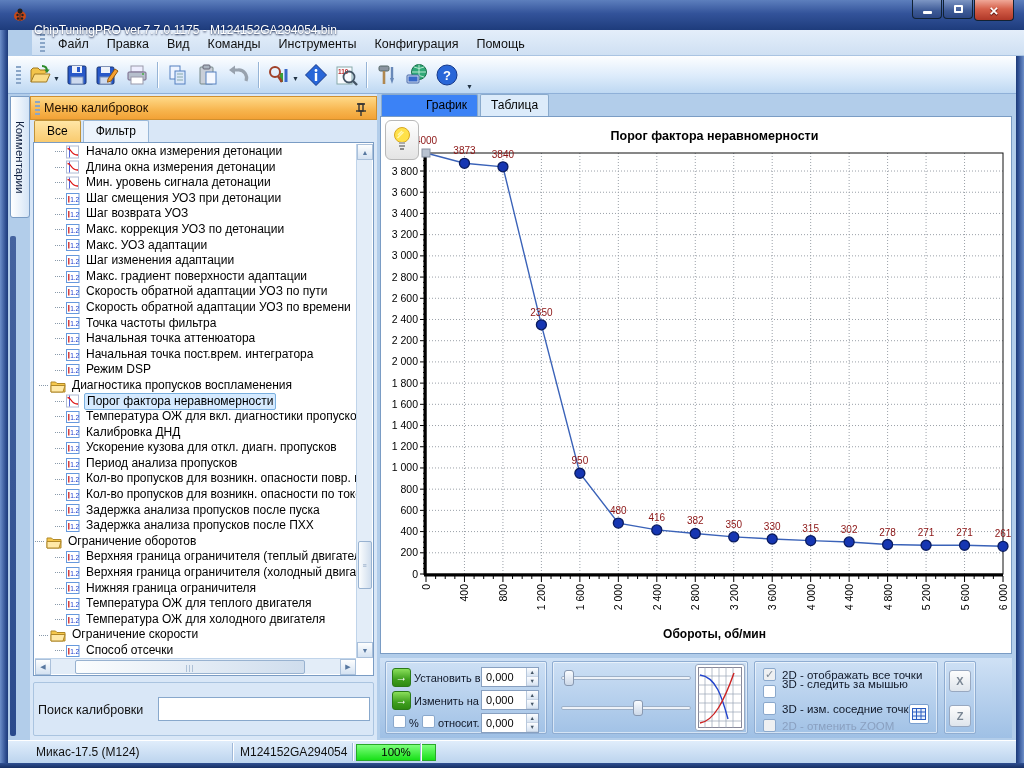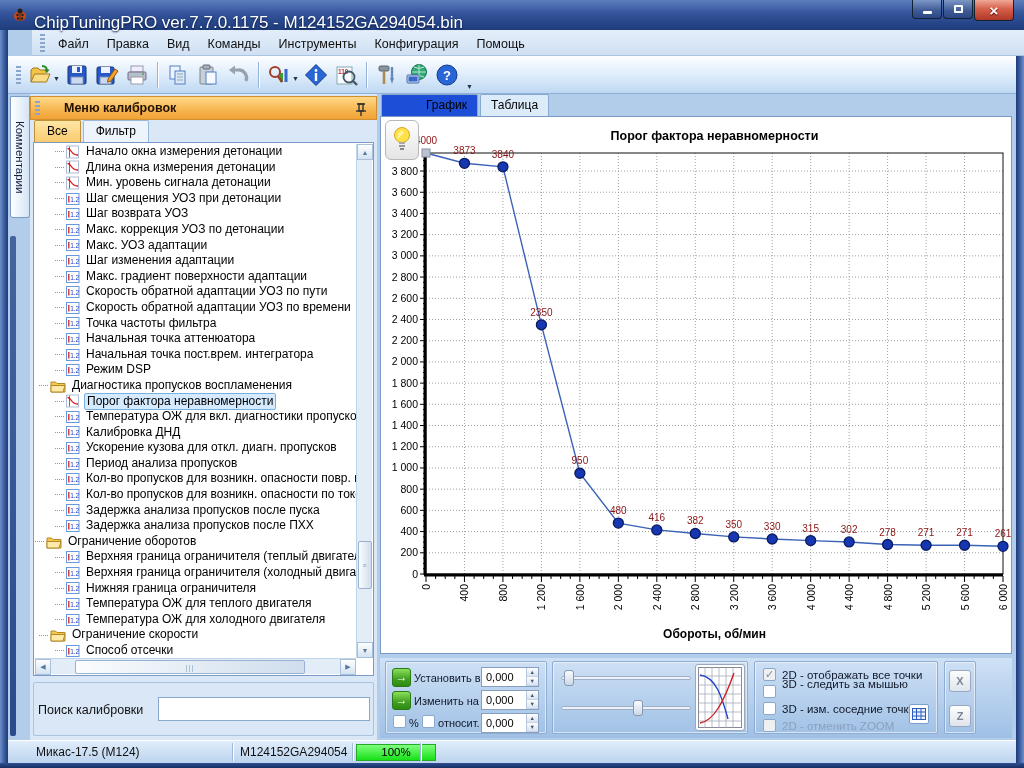--- a/index.html
+++ b/index.html
@@ -6,21 +6,21 @@
   *{box-sizing:border-box;}
   .window{position:relative;width:1024px;height:768px;font-family:"Liberation Sans",sans-serif;
     background:#b2cdea;overflow:hidden;user-select:none;}
   
   .frame-left,.frame-right{position:absolute;top:0;width:8px;height:768px;
     background:linear-gradient(90deg,#6d8fc9,#2f4f92 70%,#1d3a78);z-index:0;}
   .frame-left{left:0;} .frame-right{right:0;background:linear-gradient(270deg,#6d8fc9,#2f4f92 70%,#1d3a78);}
   .frame-bottom{position:absolute;left:0;bottom:0;width:1024px;height:5px;background:linear-gradient(#2f4f92,#162f63);z-index:5;}
   .titlebar{position:absolute;left:0;top:0;width:1024px;height:30px;
     background:linear-gradient(180deg,#5d7fbd 0%,#33539a 45%,#1e3c7c 100%);z-index:4;}
-  .titlebar .app-title{position:absolute;left:34px;top:13px;color:#fff;font-size:17px;text-shadow:0 1px 2px #00123a;}
+  .titlebar .app-title{position:absolute;left:34px;top:23px;color:#fff;font-size:12px;text-shadow:0 1px 2px #00123a;}
   .app-icon{position:absolute;left:12px;top:7px;width:16px;height:16px;}
   .winbtns{position:absolute;right:10px;top:0;display:flex;}
   .winbtn{width:30px;height:19px;border:1px solid #123;border-top:none;background:linear-gradient(#7d96c4,#3d5a96 60%,#2c4784);
     display:flex;align-items:center;justify-content:center;border-radius:0 0 4px 4px;margin-left:1px;}
   .winbtn.close{width:40px;height:21px;background:linear-gradient(#f0a898,#d5604a 45%,#b03828);}
   .glyph-min{width:9px;height:3px;background:#fff;border-radius:1px;margin-top:6px;}
   .glyph-max{width:9px;height:8px;border:2px solid #fff;border-radius:1px;}
   .glyph-close{color:#fff;font-size:15px;font-weight:bold;line-height:1;text-shadow:0 1px 1px #400;}
   
   .menubar{position:absolute;left:8px;top:30px;width:1008px;height:26px;background:linear-gradient(#e4eefa,#cfe0f3);
@@ -38,21 +38,21 @@
   .vtab{position:absolute;left:10px;top:96px;width:20px;height:122px;background:linear-gradient(90deg,#ffffff,#d4e4f6);
     border:1px solid #7a9cc4;border-radius:0 0 3px 3px;writing-mode:vertical-rl;font-size:11.5px;color:#102040;
     display:flex;align-items:center;justify-content:center;z-index:2;}
   .vstrip{position:absolute;left:10px;top:236px;width:6px;height:500px;border-radius:2px;
     background:linear-gradient(180deg,#45639f,#2a4a8c);z-index:1;}
   
   .cal-panel{position:absolute;left:30px;top:94px;width:347px;height:646px;background:#d9e7f7;z-index:2;}
   .cal-header{position:absolute;left:0;top:2px;width:347px;height:24px;
     background:linear-gradient(180deg,#ffd988 0%,#f7b54e 60%,#f2a236 100%);border:1px solid #d08f2e;
     display:flex;align-items:center;}
-  .cal-header .title{font-weight:bold;font-size:12.5px;color:#201000;margin-left:20px;}
+  .cal-header .title{font-weight:normal;font-size:12.5px;color:#201000;margin-left:0;}
   .pin{position:absolute;right:8px;top:4px;width:14px;height:16px;}
   .cal-tabs{position:absolute;left:4px;top:26px;height:33px;display:flex;}
   .cal-tab{padding:3px 12px;font-size:12px;border:1px solid #9ab8d8;border-bottom:none;background:#edf4fc;margin-right:2px;border-radius:2px 2px 0 0;}
   .cal-tab.active{background:linear-gradient(#ffe6a6,#f6bc52);border-color:#c09238;}
   .tree-frame{position:absolute;left:3px;top:48px;width:341px;height:534px;background:#fff;border:1px solid #7a9cc4;overflow:hidden;text-align:center;}
   .tree-rows{position:absolute;left:1px;top:1px;right:17px;bottom:17px;overflow:hidden;}
   .trow{height:15.6px;line-height:15.6px;font-size:12px;white-space:nowrap;display:flex;align-items:center;color:#000;}
   .trow .stub{display:inline-block;width:9px;border-top:1px dotted #8899aa;margin-right:2px;flex:none;}
   .trow svg{flex:none;margin-right:4px;}
   .tlabel{padding:0 2px;}
@@ -62,21 +62,21 @@
   .sb-btn{position:absolute;width:16px;height:16px;background:linear-gradient(#fdfefe,#d4e2f2);border:1px solid #aac0da;
     color:#5878a0;font-size:7px;display:flex;align-items:center;justify-content:center;}
   .sb-thumb{position:absolute;background:linear-gradient(90deg,#fbfdfe,#cfdded);border:1px solid #98b2d0;border-radius:2px;
     display:flex;align-items:center;justify-content:center;color:#8aa2c0;font-size:7px;letter-spacing:1px;}
   .search-box{position:absolute;left:3px;top:588px;width:341px;height:54px;border:1px solid #aac4e0;border-radius:2px;}
   .search-label{position:absolute;left:8px;top:609px;font-size:12.5px;color:#101010;}
   .search-input{position:absolute;left:128px;top:603px;width:212px;height:24px;background:#fff;border:1px solid #88a8cc;}
   
   .chart-tabs{position:absolute;left:381px;top:94px;height:22px;display:flex;z-index:3;}
   .chart-tab{padding:3px 10px;font-size:12px;border:1px solid #8aaacc;border-bottom:none;background:#dcebfa;margin-right:2px;border-radius:2px 2px 0 0;}
-  .chart-tab.active{background:#1d4ed8;position:relative;top:0;padding-left:44px;}
+  .chart-tab.active{background:#3b82f6;position:relative;top:0;padding-left:44px;}
   .chart-box{position:absolute;left:380px;top:116px;width:632px;height:538px;background:#fff;border:1px solid #7a9cc4;z-index:2;}
   .bulb-btn{position:absolute;left:4px;top:3px;width:34px;height:40px;border:1px solid #b8b8b8;border-radius:6px;
     background:linear-gradient(#ffffff,#e4e4e4);display:flex;align-items:center;justify-content:center;z-index:4;}
   
   .ctrl-bar{position:absolute;left:380px;top:658px;width:632px;height:80px;
     background:linear-gradient(180deg,#cfe1f5,#9fc0e5);z-index:2;}
   .grp{position:absolute;top:3px;height:73px;border:1px solid #8fadd2;border-radius:2px;box-shadow:inset 0 0 0 1px rgba(255,255,255,.55);}
   .gbtn{position:absolute;width:19px;height:19px;border:1px solid #2a7a18;border-radius:3px;
     background:linear-gradient(#8adf5a,#3fa01e 60%,#2f8a12);color:#fff;font-size:12px;font-weight:bold;line-height:17px;text-align:center;}
   .ctrl-label{position:absolute;font-size:11px;color:#101828;}

